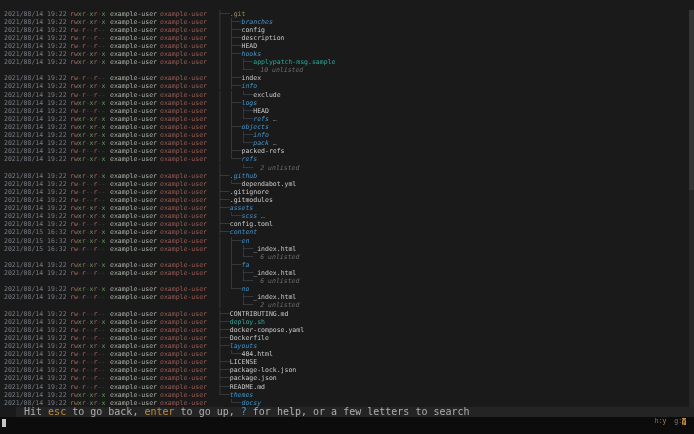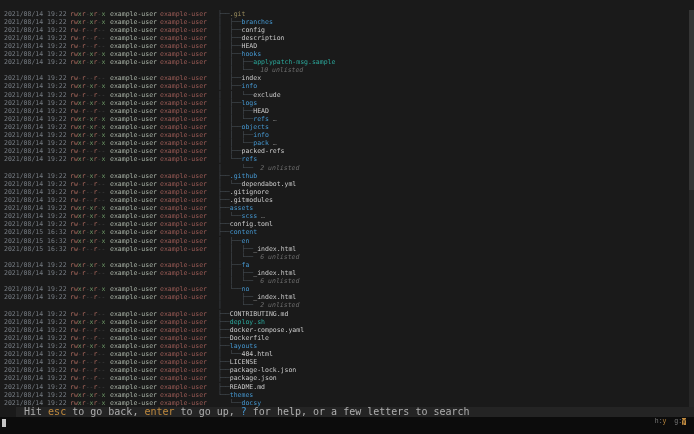--- a/index.html
+++ b/index.html
@@ -23,21 +23,21 @@
   .c-date  { position: absolute; left: 4px;   color: #767c83; }
   .c-perms { position: absolute; left: 70px;  }
   .c-user  { position: absolute; left: 110px; color: #a9b2a6; }
   .c-group { position: absolute; left: 160px; color: #9c5c56; }
   .c-tree  { position: absolute; left: 218px; }
   .tl { color: #4e565e; }
   .sfx { color: #6d6d6d; }
   .p-l { color: #a8685c; }
   .p-x { color: #6f9a68; }
   .p-d { color: #454545; }
-  .k-dir      { color: #4596ce; }
+  .k-dir      { color: #4596ce; font-style: italic; }
   .k-file     { color: #c9c9c9; }
   .k-exec     { color: #2ba89b; }
   .k-git      { color: #978a5c; margin-top: 28px; }
   .k-unlisted { color: #6d6d6d; font-style: italic; margin-left: 7px; }
 
   .statusbar {
     position: absolute; left: 16px; top: 407px; width: 694px; height: 10px;
     background: #242424; color: #aeaeae; font-size: 10px; line-height: 10px;
     padding-left: 8px; white-space: pre;
   }

